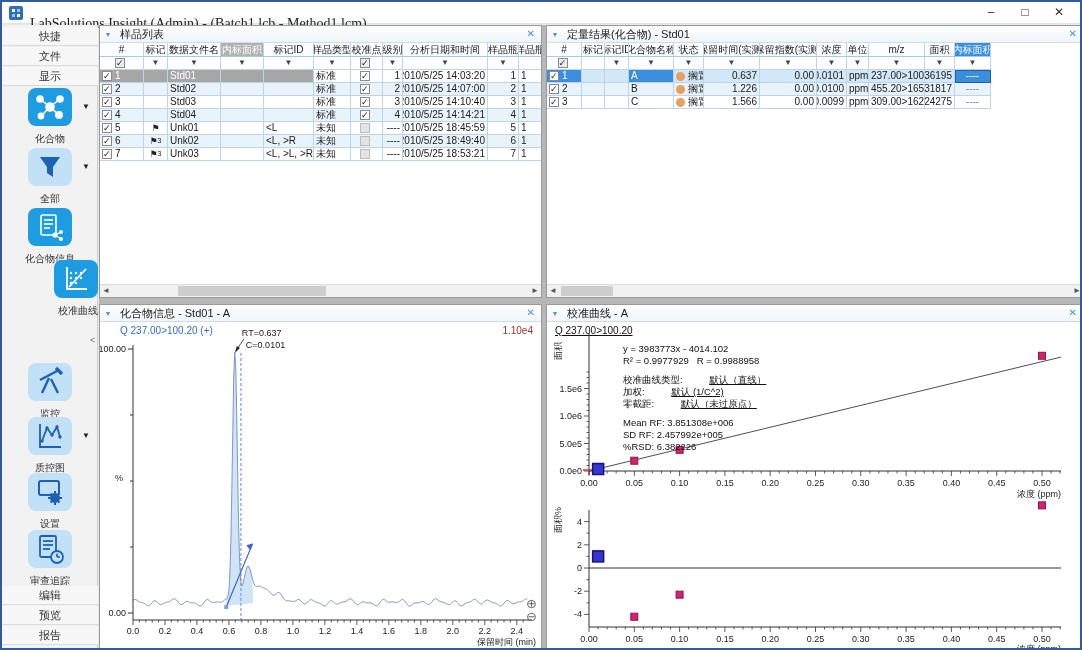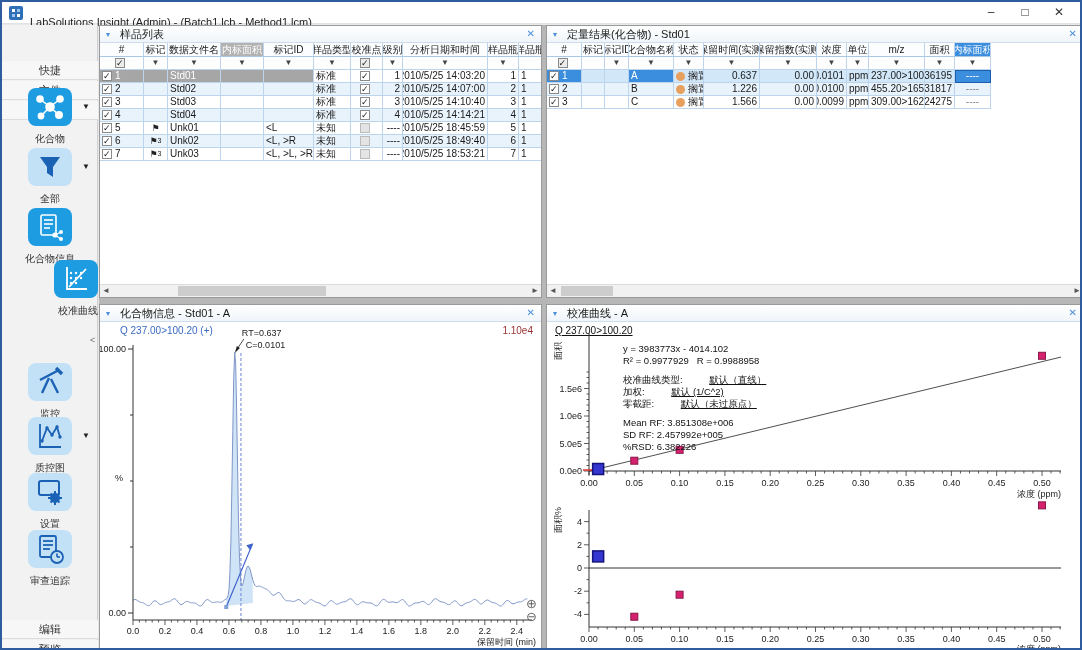--- a/index.html
+++ b/index.html
@@ -7,27 +7,27 @@
   body { position:relative; background:#e8e8e8; border:2px solid #2f5b9f; overflow:hidden; }
 
   
   .titlebar { position:absolute; left:0; top:0; right:0; height:22px; background:#ffffff; border-bottom:1px solid #e2e2e2; }
   .appicon { position:absolute; left:7px; top:4px; width:14px; height:14px; background:#2f6fb8; border-radius:2px; }
   .appicon::after { content:""; position:absolute; left:3px; top:3px; width:8px; height:8px; background:
     linear-gradient(#fff,#fff) left top/3px 3px no-repeat,
     linear-gradient(#9cc4ec,#9cc4ec) right top/3px 3px no-repeat,
     linear-gradient(#9cc4ec,#9cc4ec) left bottom/3px 3px no-repeat,
     linear-gradient(#fff,#fff) right bottom/3px 3px no-repeat; }
-  .wtitle { position:absolute; left:28px; top:14px; font-size:11px; color:#222; }
+  .wtitle { position:absolute; left:28px; top:14px; font-size:14px; color:#222;font-family:Liberation Serif, serif; }
   .wbtns { position:absolute; right:4px; top:0; height:22px; display:flex; }
   .wbtn { width:34px; height:22px; text-align:center; line-height:20px; font-size:12px; color:#333; }
 
   
   .sidebar { position:absolute; left:0; top:23px; width:96px; bottom:0; background:#f2f2f2; border-right:1px solid #d0d0d0; }
-  .side-item { position:absolute; left:0; width:96px; height:19px; line-height:19px; text-align:center; font-size:11px; color:#333; border-bottom:1px solid #dcdcdc; background:#f7f7f7;margin-top:34px; }
+  .side-item { position:absolute; left:0; width:96px; height:19px; line-height:19px; text-align:center; font-size:11px; color:#333; border-bottom:1px solid #dcdcdc; background:#f7f7f7; }
   .tool { position:absolute; left:0; width:96px; text-align:center; }
   .tool .ticon { display:inline-block; width:44px; height:38px; border-radius:8px; position:relative; }
   .tool .ticon.solid { background:#1e9ce2; }
   .tool .ticon.light { background:#c3e1f6; }
   .tool .tlabel { display:block; font-size:10px; color:#333; margin-top:2px; }
   .tool .drop { position:absolute; right:8px; top:14px; font-size:8px; color:#222; }
   .collapse-btn { position:absolute; left:88px; top:330px; width:8px; height:16px; font-size:9px; color:#777; line-height:16px; }
 
   
   .panel { position:absolute; background:#fff; border:1px solid #9a9a9a; overflow:hidden; }

